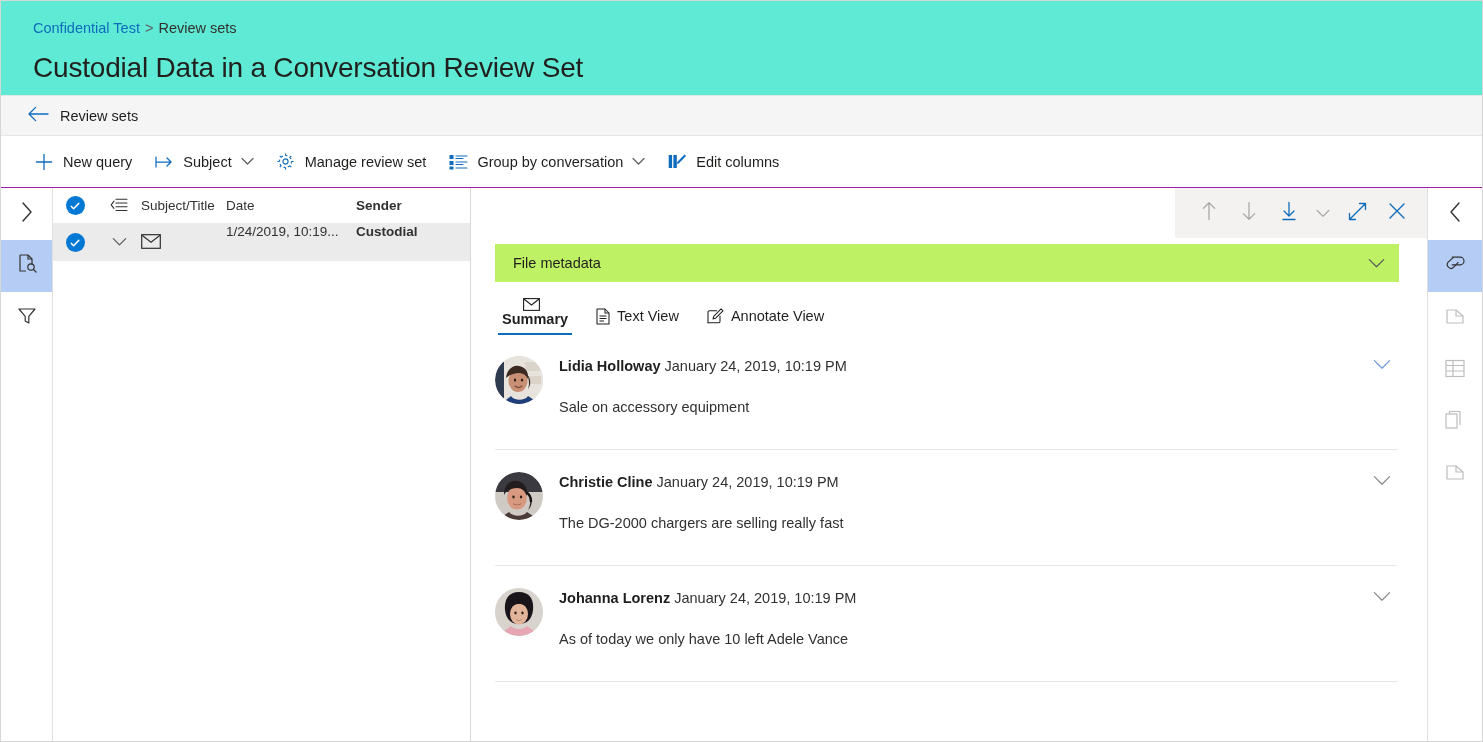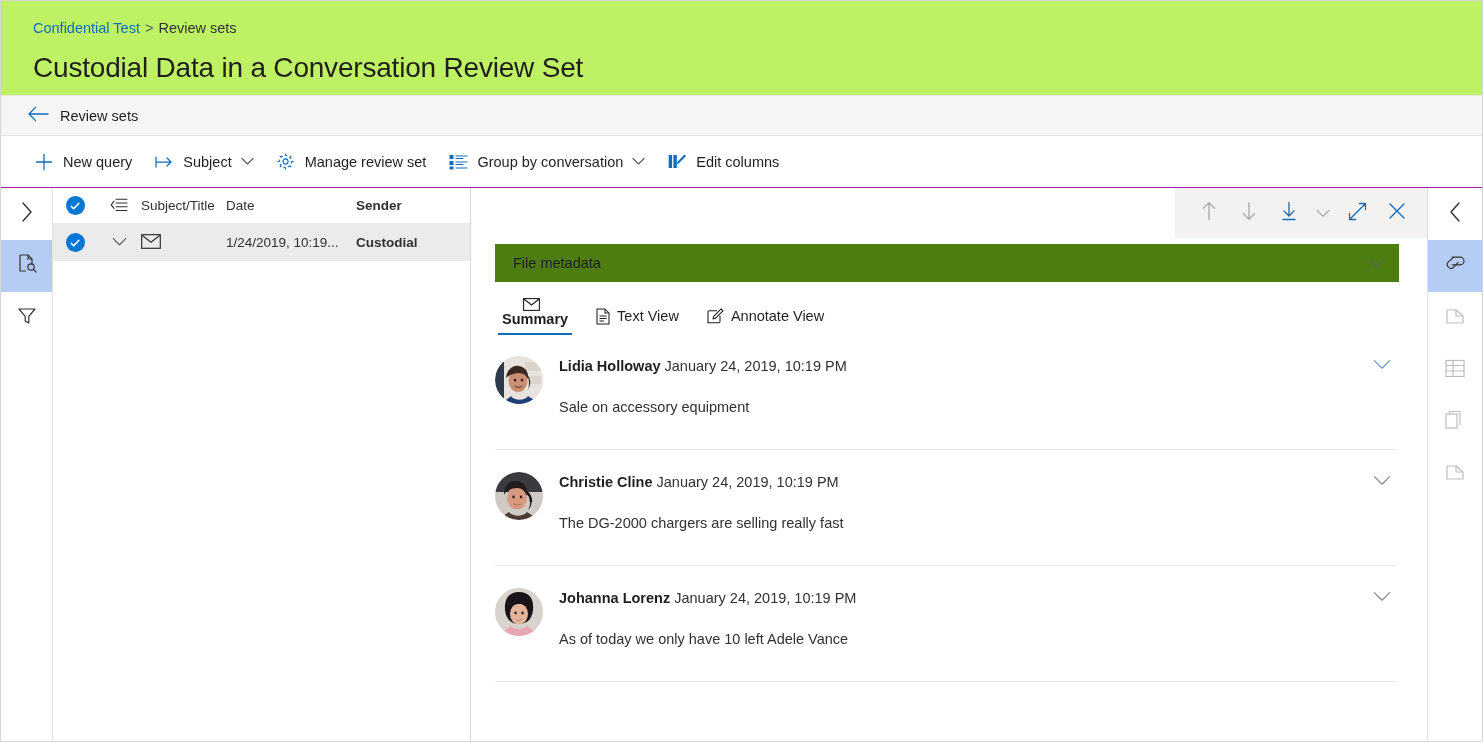--- a/index.html
+++ b/index.html
@@ -13,21 +13,21 @@
   }
   .app {
     position: relative;
     width: 1483px; height: 742px;
     border: 1px solid #d6d6d6;
     background: #fff;
     display: flex; flex-direction: column;
   }
 
   
-  .page-head { padding: 18px 0 8px 32px; background: #bef264; flex: 0 0 auto; }
+  .page-head { padding: 18px 0 8px 32px; background: #5eead4; flex: 0 0 auto; }
   .breadcrumb { font-size: 14.5px; line-height: 18px; color: #323130; }
   .breadcrumb .crumb-link { color: #0f6cbd; cursor: pointer; }
   .breadcrumb .crumb-sep { color: #605e5c; margin: 0 5px; }
   .breadcrumb .crumb-current { color: #323130; }
   .page-title {
     font-size: 28px; font-weight: 400; line-height: 38px;
     color: #201f1e; margin-top: 12px; letter-spacing: -0.2px;
   }
 
   
@@ -75,21 +75,21 @@
   .listpane {
     width: 418px; flex: 0 0 418px; background: #fff;
     border-right: 1px solid #d8d8d8;
     display: flex; flex-direction: column; min-width: 0; overflow: hidden;
   }
   .list-head {
     height: 36px; display: flex; align-items: center;
     border-bottom: 1px solid #ebebeb; font-size: 13.5px; color: #323130;
   }
   .list-row {
-    height: 37px; display: flex; align-items: center;
+    height: 37px; display: flex; 
     background: #ebebeb; font-size: 13.5px; color: #323130;
     cursor: pointer;
   }
   .c-check { width: 44px; flex:0 0 44px; display:flex; align-items:center; justify-content:center; }
   .c-exp   { width: 44px; flex:0 0 44px; display:flex; align-items:center; justify-content:center; color:#595959;}
   .c-subj  { width: 85px; flex:0 0 85px; display:flex; align-items:center; }
   .c-date  { width: 130px; flex:0 0 130px; }
   .c-sender{ flex: 1 1 auto; overflow: hidden; white-space: nowrap; font-weight: bold; }
   .chk {
     width: 19px; height: 19px; border-radius: 50%;
@@ -108,21 +108,21 @@
     padding: 0 10px 0 14px;
   }
   .tbtn {
     width: 40px; height: 36px; display:flex; align-items:center; justify-content:center;
     cursor: pointer; color: #0f6cbd;
   }
   .tbtn.dim { color: #a6a6a6; }
   .tbtn.narrow { width: 28px; }
 
   .metabar {
-    margin: 6px 28px 0 24px; height: 38px; background: #4d7c0f;
+    margin: 6px 28px 0 24px; height: 38px; background: #bef264;
     display: flex; align-items: center; justify-content: space-between;
     padding: 0 14px 0 18px; cursor: pointer; flex: 0 0 auto;
   }
   .metabar .mtitle { font-size: 14.5px; color: #201f1e; }
   .metabar .mchev { color: #605e5c; display:flex; }
 
   .tabs {
     display: flex; align-items: flex-end; margin: 14px 0 0 24px;
     height: 38px; flex: 0 0 auto;
   }

